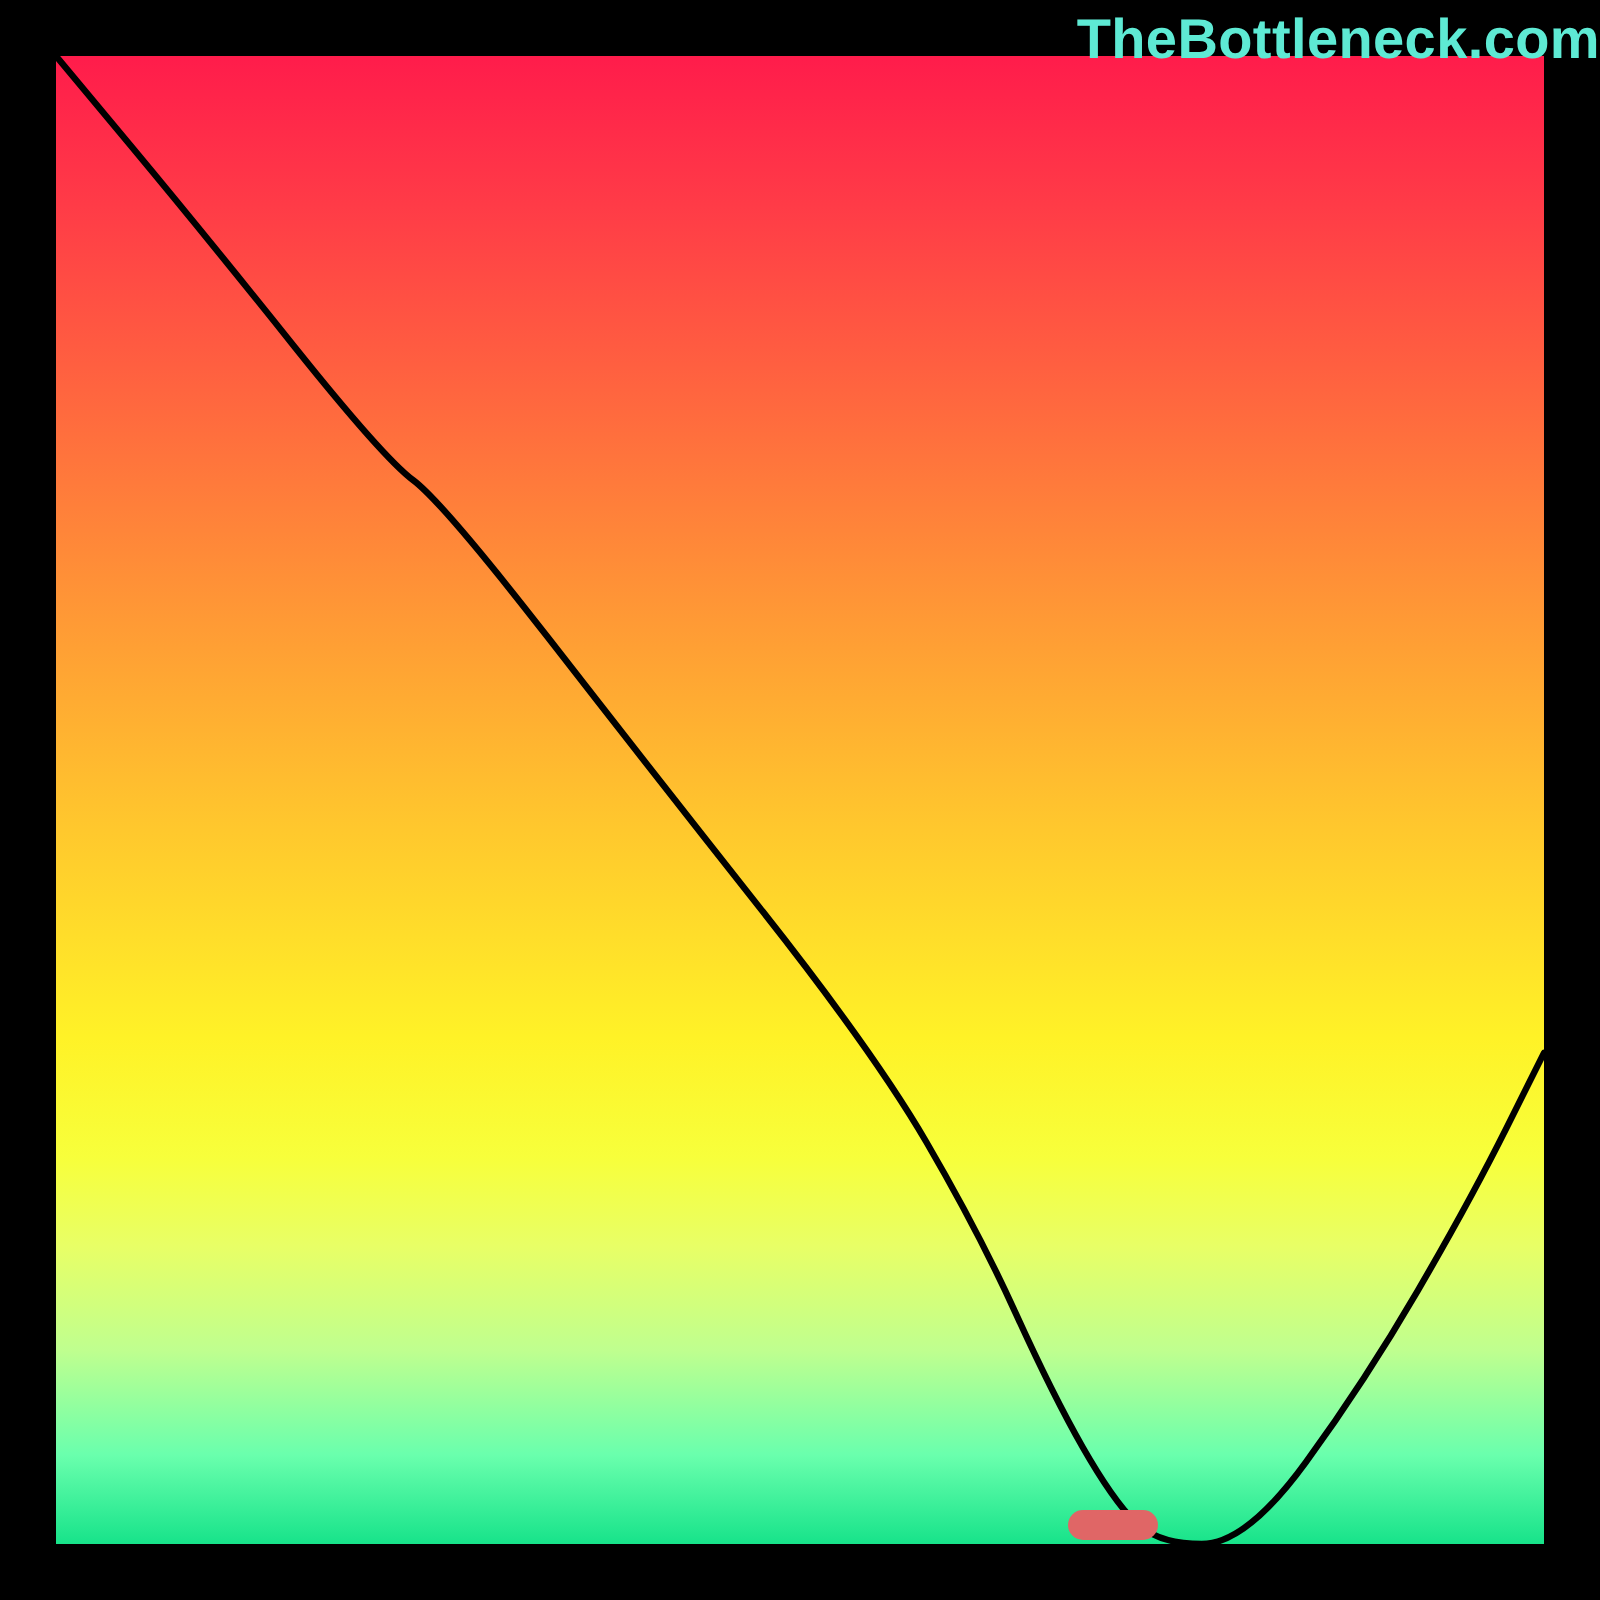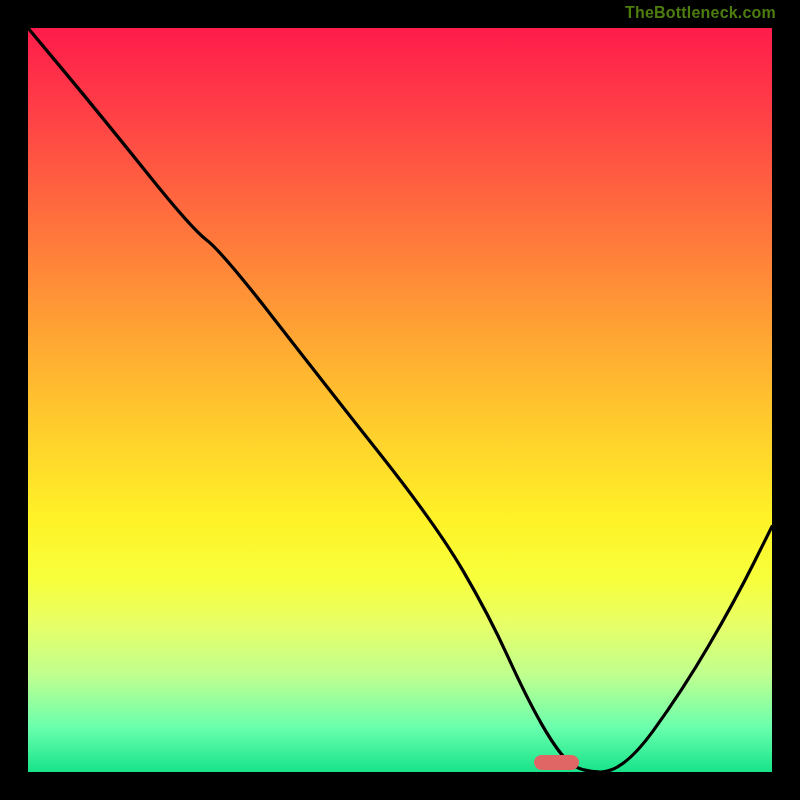--- a/index.html
+++ b/index.html
@@ -13,23 +13,23 @@
   }
   .frame {
     position: relative;
     width: 800px;
     height: 800px;
     background: #000;
   }
   .watermark {
     position: absolute;
     top: 4px;
-    right: 24px;
-    color: #4d7c0f;
-    font-size: 16px;
+    right: 0;
+    color: #5eead4;
+    font-size: 28px;
     font-weight: 600;
     letter-spacing: 0.2px;
     z-index: 30;
   }
   .plot {
     position: absolute;
     left: 28px;
     top: 28px;
     width: 744px;
     height: 744px;

